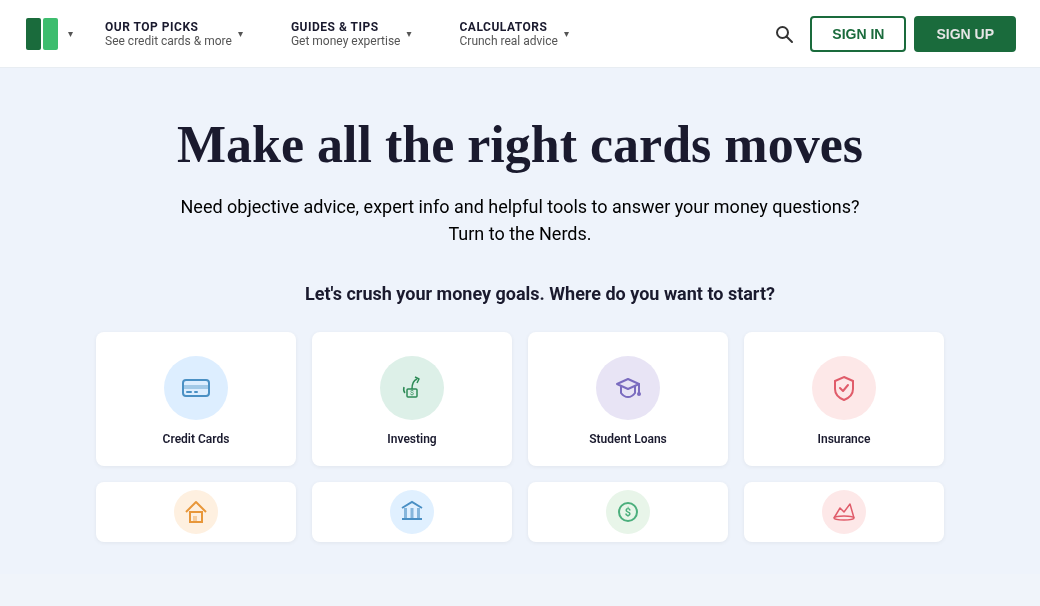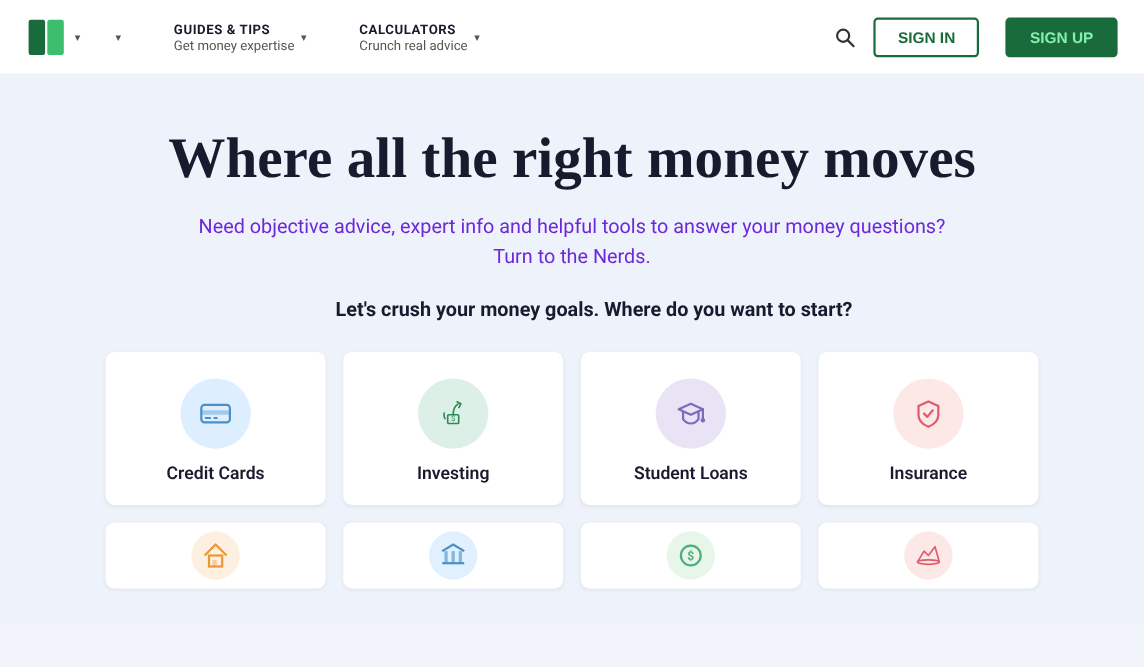--- a/index.html
+++ b/index.html
@@ -77,28 +77,28 @@
 
     .btn-signin {
       padding: 8px 20px;
       border: 2px solid #1a6b3c;
       background: transparent;
       color: #1a6b3c;
       font-weight: 700;
       font-size: 14px;
       border-radius: 4px;
       cursor: pointer;
-      margin-right: 24px;
+      margin-right: 8px;
     }
 
     .btn-signup {
       padding: 8px 20px;
       border: 2px solid #1a6b3c;
       background: #1a6b3c;
-      color: #86efac;
+      color: #e5e5e5;
       font-weight: 700;
       font-size: 14px;
       border-radius: 4px;
       cursor: pointer;
     }
 
     
     .hero {
       background: #eef3fb;
       display: flex;
@@ -112,25 +112,25 @@
       font-weight: 800;
       color: #1a1a2e;
       text-align: center;
       font-family: Georgia, 'Times New Roman', serif;
       line-height: 1.1;
       margin-bottom: 20px;
     }
 
     .hero-subtitle {
       font-size: 18px;
-      color: #6d28d9;
+      color: #000000;
       text-align: center;
       line-height: 1.5;
       max-width: 680px;
-      margin-bottom: 24px;
+      margin-bottom: 36px;
     }
 
     .hero-cta {
       font-size: 18px;
       font-weight: 700;
       color: #1a1a2e;
       text-align: center;
       margin-bottom: 28px;
       margin-left: 40px;
     }
@@ -165,21 +165,21 @@
       align-items: center;
       justify-content: center;
     }
 
     .icon-credit-cards { background: #ddeeff; }
     .icon-investing { background: #ddf0e8; }
     .icon-insurance { background: #fde8e8; }
     .icon-student-loans { background: #e8e4f5; }
 
     .card-label {
-      font-size: 16px;
+      font-size: 12px;
       font-weight: 600;
       color: #1a1a2e;
       text-align: center;
     }
 
     
     .cards-grid-row2 {
       display: flex;
       gap: 16px;
       justify-content: center;
@@ -216,20 +216,24 @@
     <svg class="logo-icon" viewBox="0 0 36 36" fill="none" xmlns="http://www.w3.org/2000/svg">
       <rect width="36" height="36" rx="4" fill="#fff"></rect>
       <rect x="2" y="2" width="15" height="32" rx="2" fill="#1a6b3c"></rect>
       <rect x="19" y="2" width="15" height="32" rx="2" fill="#3dbd6e"></rect>
     </svg>
   </div>
 
   <span class="nav-chevron">▾</span>
 
   <div class="nav-item">
+    <div>
+      <div class="nav-item-title">OUR TOP PICKS</div>
+      <div class="nav-item-sub">See credit cards &amp; more</div>
+    </div>
     <span class="nav-chevron">▾</span>
   </div>
 
   <div class="nav-item">
     <div>
       <div class="nav-item-title">GUIDES &amp; TIPS</div>
       <div class="nav-item-sub">Get money expertise</div>
     </div>
     <span class="nav-chevron">▾</span>
   </div>
@@ -249,21 +253,21 @@
       <circle cx="8.5" cy="8.5" r="5.5" stroke="#333" stroke-width="2"></circle>
       <line x1="12.5" y1="12.5" x2="18" y2="18" stroke="#333" stroke-width="2" stroke-linecap="round"></line>
     </svg>
   </div>
 
   <button class="btn-signin">SIGN IN</button>
   <button class="btn-signup">SIGN UP</button>
 </nav>
 
 <div class="hero">
-  <h1 class="hero-title">Where all the right money moves</h1>
+  <h1 class="hero-title">Make all the right cards moves</h1>
   <p class="hero-subtitle">Need objective advice, expert info and helpful tools to answer your money questions? Turn to the Nerds.</p>
   <p class="hero-cta">Let's crush your money goals. Where do you want to start?</p>
 
   <div class="cards-grid">
 
     <div class="category-card">
       <div class="card-icon-circle icon-credit-cards">
         <svg width="34" height="34" viewBox="0 0 34 34" fill="none">
           <rect x="4" y="9" width="26" height="16" rx="3" stroke="#4a90c4" stroke-width="2" fill="none"></rect>
           <rect x="4" y="14" width="26" height="4" fill="#4a90c4" opacity="0.4"></rect>

